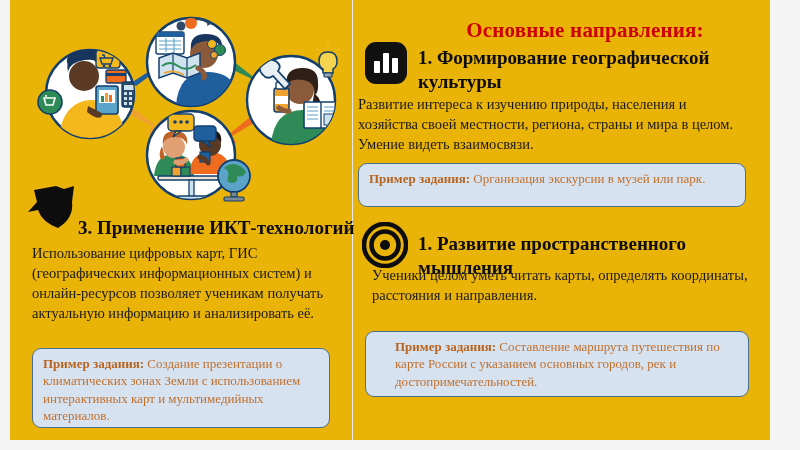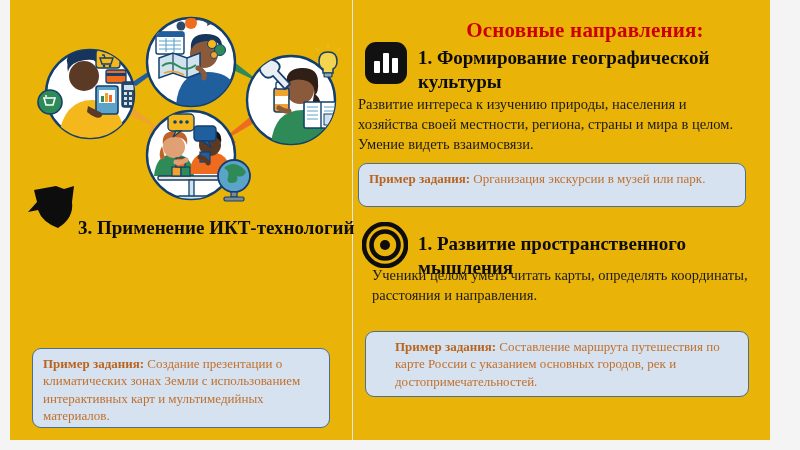--- a/index.html
+++ b/index.html
@@ -295,18 +295,19 @@
     <b>Пример задания:</b>
     <span>Составление маршрута путешествия по карте России с указанием основных городов, рек и достопримечательностей.</span>
   </div>
 
   <div class="icon-star">
     <svg viewBox="0 0 56 44" width="56" height="44" xmlns="http://www.w3.org/2000/svg">
       <path d="M28,0 L36,3 L46,0 L44,16 Q46,32 30,42 Q14,36 10,24 L0,26 L9,16 L6,4 Z" fill="#0d0d0d"></path>
     </svg>
   </div>
   <div class="sec-head" style="left:68px; top:216px; width:280px;font-family:Liberation Serif, serif;">3. Применение ИКТ-технологий</div>
+  <div class="body-text" style="left:22px; top:243px; width:300px;">Использование цифровых карт, ГИС (географических информационных систем) и онлайн-ресурсов позволяет ученикам получать актуальную информацию и анализировать её.</div>
   <div class="example" style="left:22px; top:348px; width:298px; height:80px;">
     <b>Пример задания:</b>
     <span>Создание презентации о климатических зонах Земли с использованием интерактивных карт и мультимедийных материалов.</span>
   </div>
 
 </div>
 
 </body></html>

